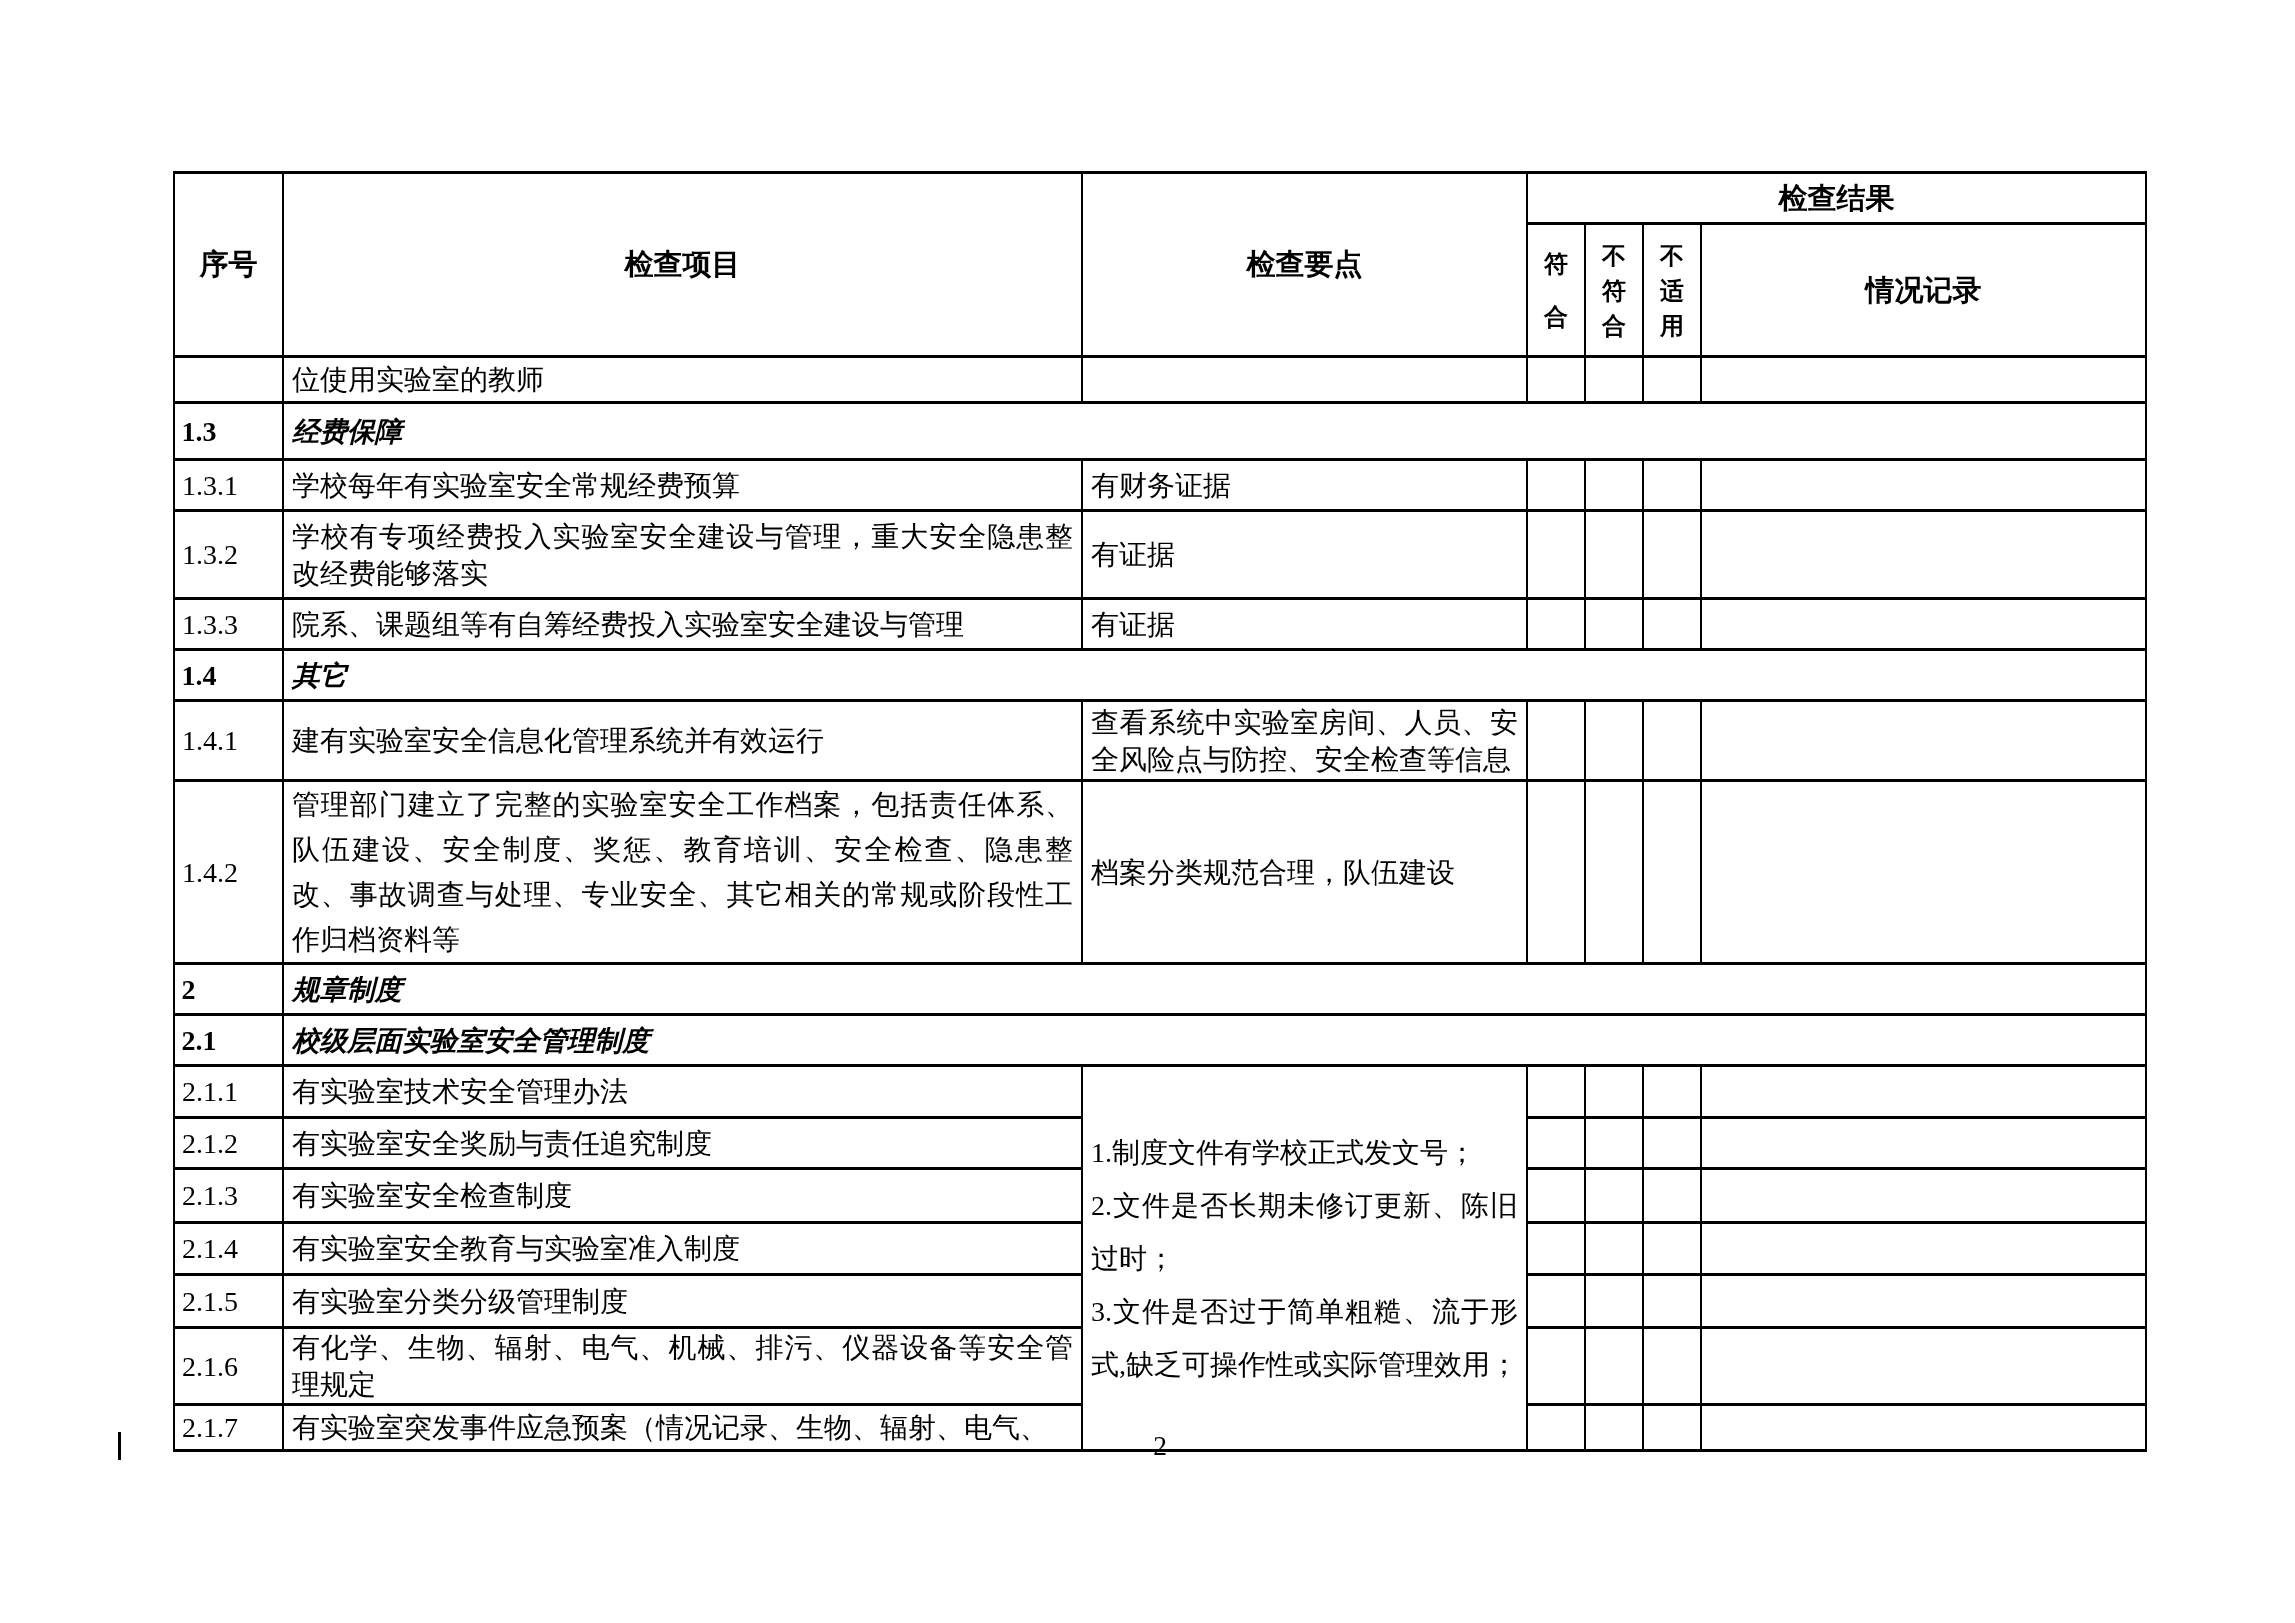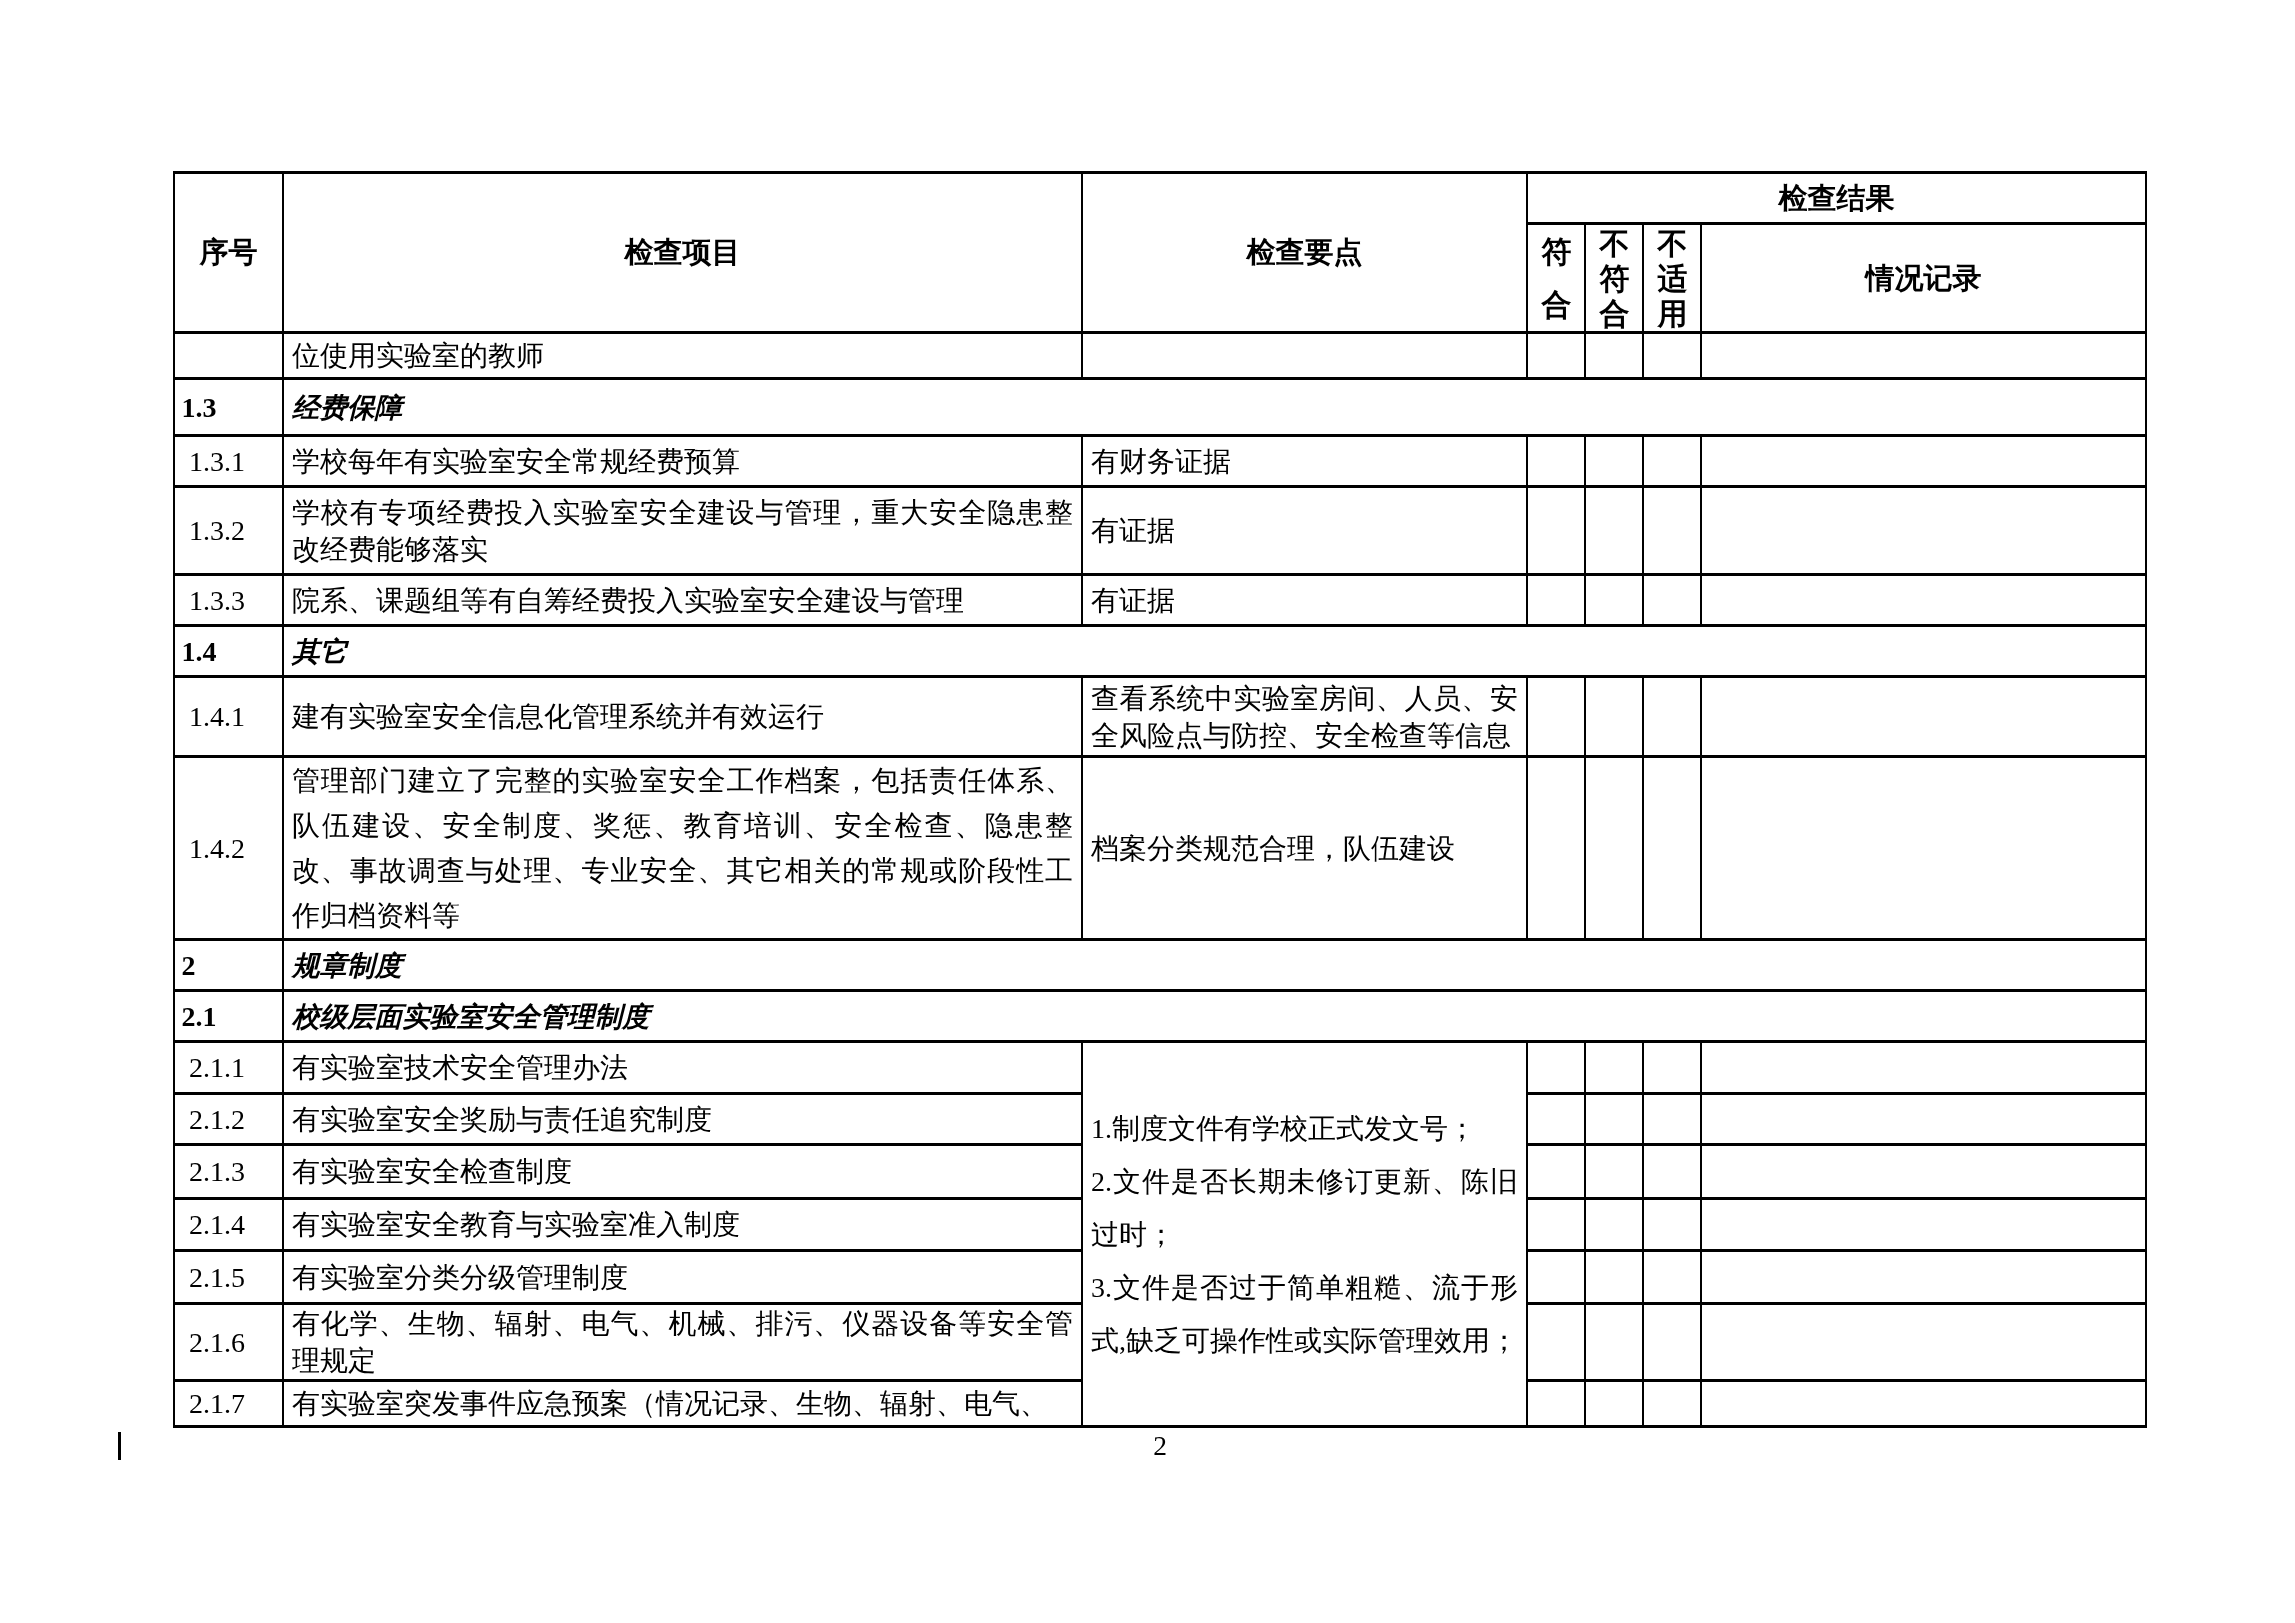--- a/index.html
+++ b/index.html
@@ -30,27 +30,27 @@
   }
   thead th {
     font-family:"Liberation Sans","DejaVu Sans",sans-serif;
     font-weight:bold;
     text-align:center;
     font-size:29px;
     padding:0 3.9px;
   }
   .vstack {
     width:29px;
-    margin:0 auto;
+    margin:12px auto;
     word-break:break-all;
-    font-size:30px;
+    font-size:24px;
   }
   .vs2 { line-height:53px; }
   .vs3 { line-height:35px; }
-  .num-cell { padding-left:14px; }
+  .num-cell { padding-left:7px; }
   .sec-num {
     font-weight:bold;
     padding-left:6.5px;
   }
   .sec-title {
     font-family:"Liberation Sans","DejaVu Sans",sans-serif;
     font-weight:bold;
     font-size:27.5px;
     font-style:italic;
   }

